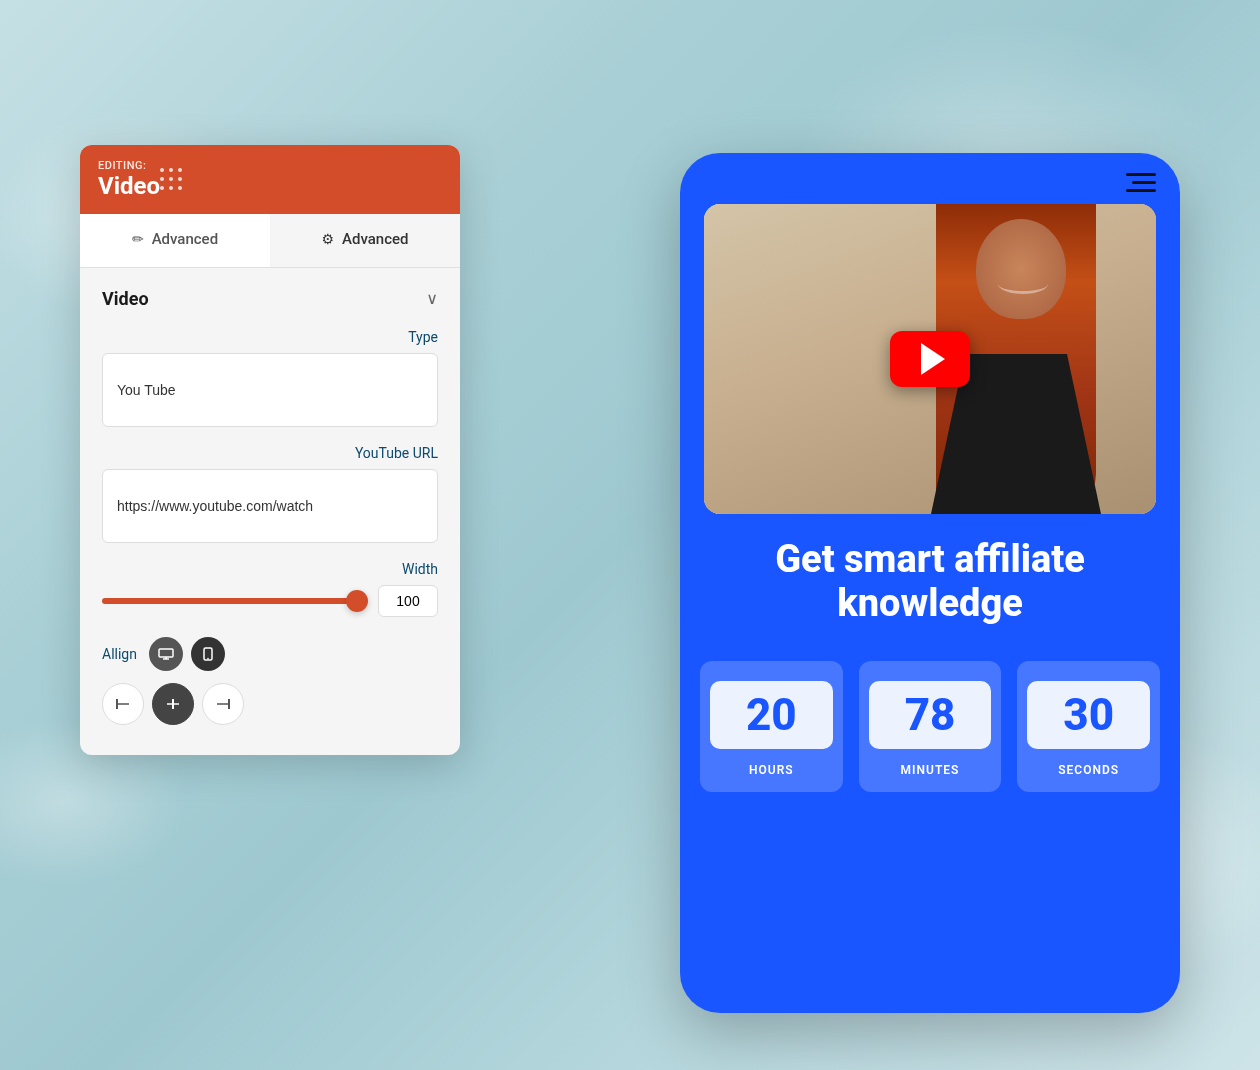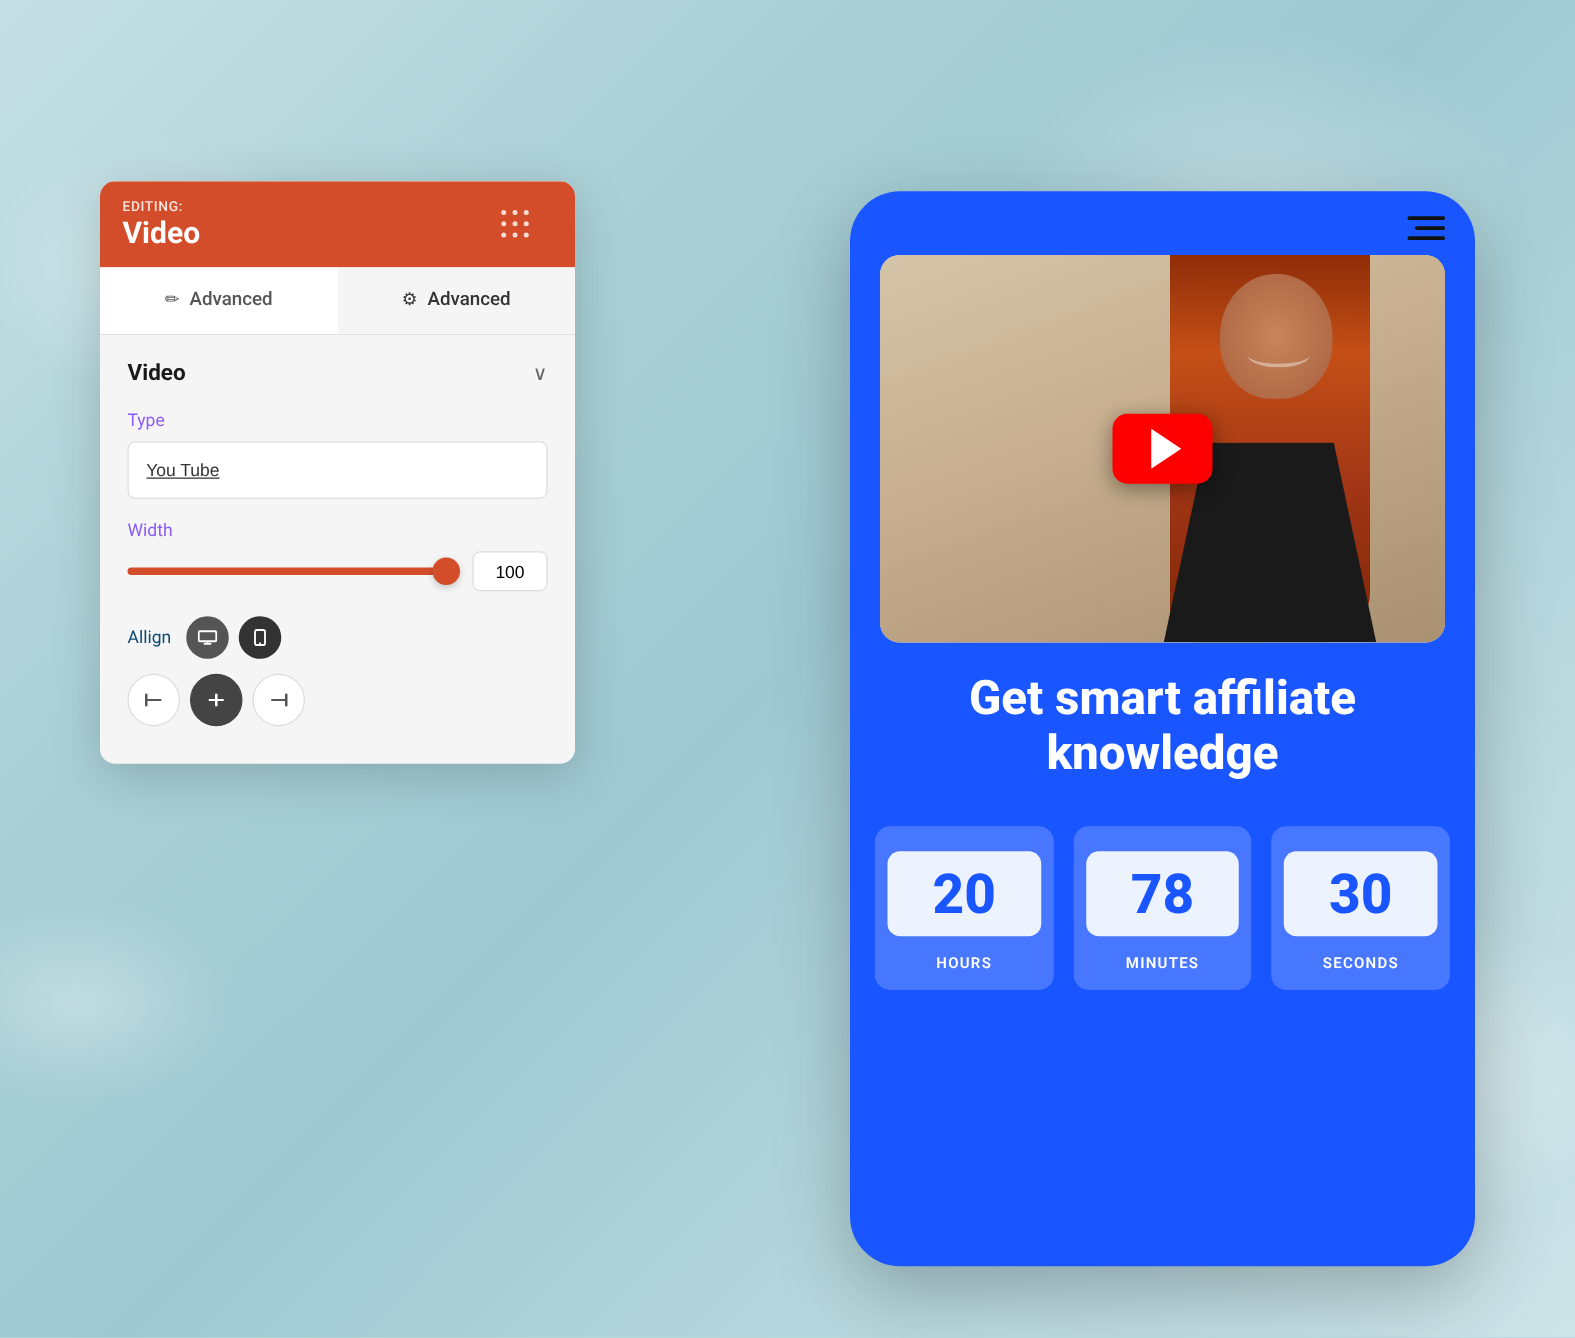--- a/index.html
+++ b/index.html
@@ -191,21 +191,21 @@
       border-radius: 12px;
       box-shadow: 0 8px 40px rgba(0,0,0,0.18);
       overflow: hidden;
       z-index: 10;
     }
 
     .panel-header {
       background: #d44d2a;
       padding: 14px 35px 14px 18px;
       display: flex;
-      justify-content: space-between;
+      justify-content: flex-start;
       align-items: center;
     }
 
     .panel-header-left .editing-label {
       font-size: 11px;
       color: rgba(255,255,255,0.85);
       font-weight: 500;
       letter-spacing: 0.5px;
       text-transform: uppercase;
     }
@@ -288,35 +288,35 @@
       color: #666;
       font-size: 16px;
     }
 
     .field-group {
       margin-bottom: 18px;
     }
 
     .field-label {
       font-size: 14px;
-      color: #8b5cf6;
+      color: #0c4a6e;
       margin-bottom: 8px;
       font-weight: 400;
+      text-align: right;
     }
 
     .field-input {
       width: 100%;
-      padding: 14px 14px;
+      padding: 28px 14px;
       border: 1px solid #ddd;
       border-radius: 6px;
       font-size: 14px;
       background: white;
       color: #333;
       outline: none;
-      text-decoration: underline;
     }
 
     
     .slider-row {
       display: flex;
       align-items: center;
       gap: 12px;
       margin-bottom: 20px;
     }
 
@@ -503,20 +503,24 @@
       <div class="section-header">
         <span class="section-title">Video</span>
         <span class="chevron-icon">∨</span>
       </div>
 
       <div class="field-group">
         <div class="field-label">Type</div>
         <input class="field-input" type="text" value="You Tube" style="">
       </div>
 
+      <div class="field-group">
+        <div class="field-label">YouTube URL</div>
+        <input class="field-input" type="text" value="https://www.youtube.com/watch" style="">
+      </div>
 
       <div class="field-group">
         <div class="field-label">Width</div>
         <div class="slider-row">
           <div class="slider-track">
             <div class="slider-thumb"></div>
           </div>
           <input class="slider-value" type="text" value="100" style="">
         </div>
       </div>

